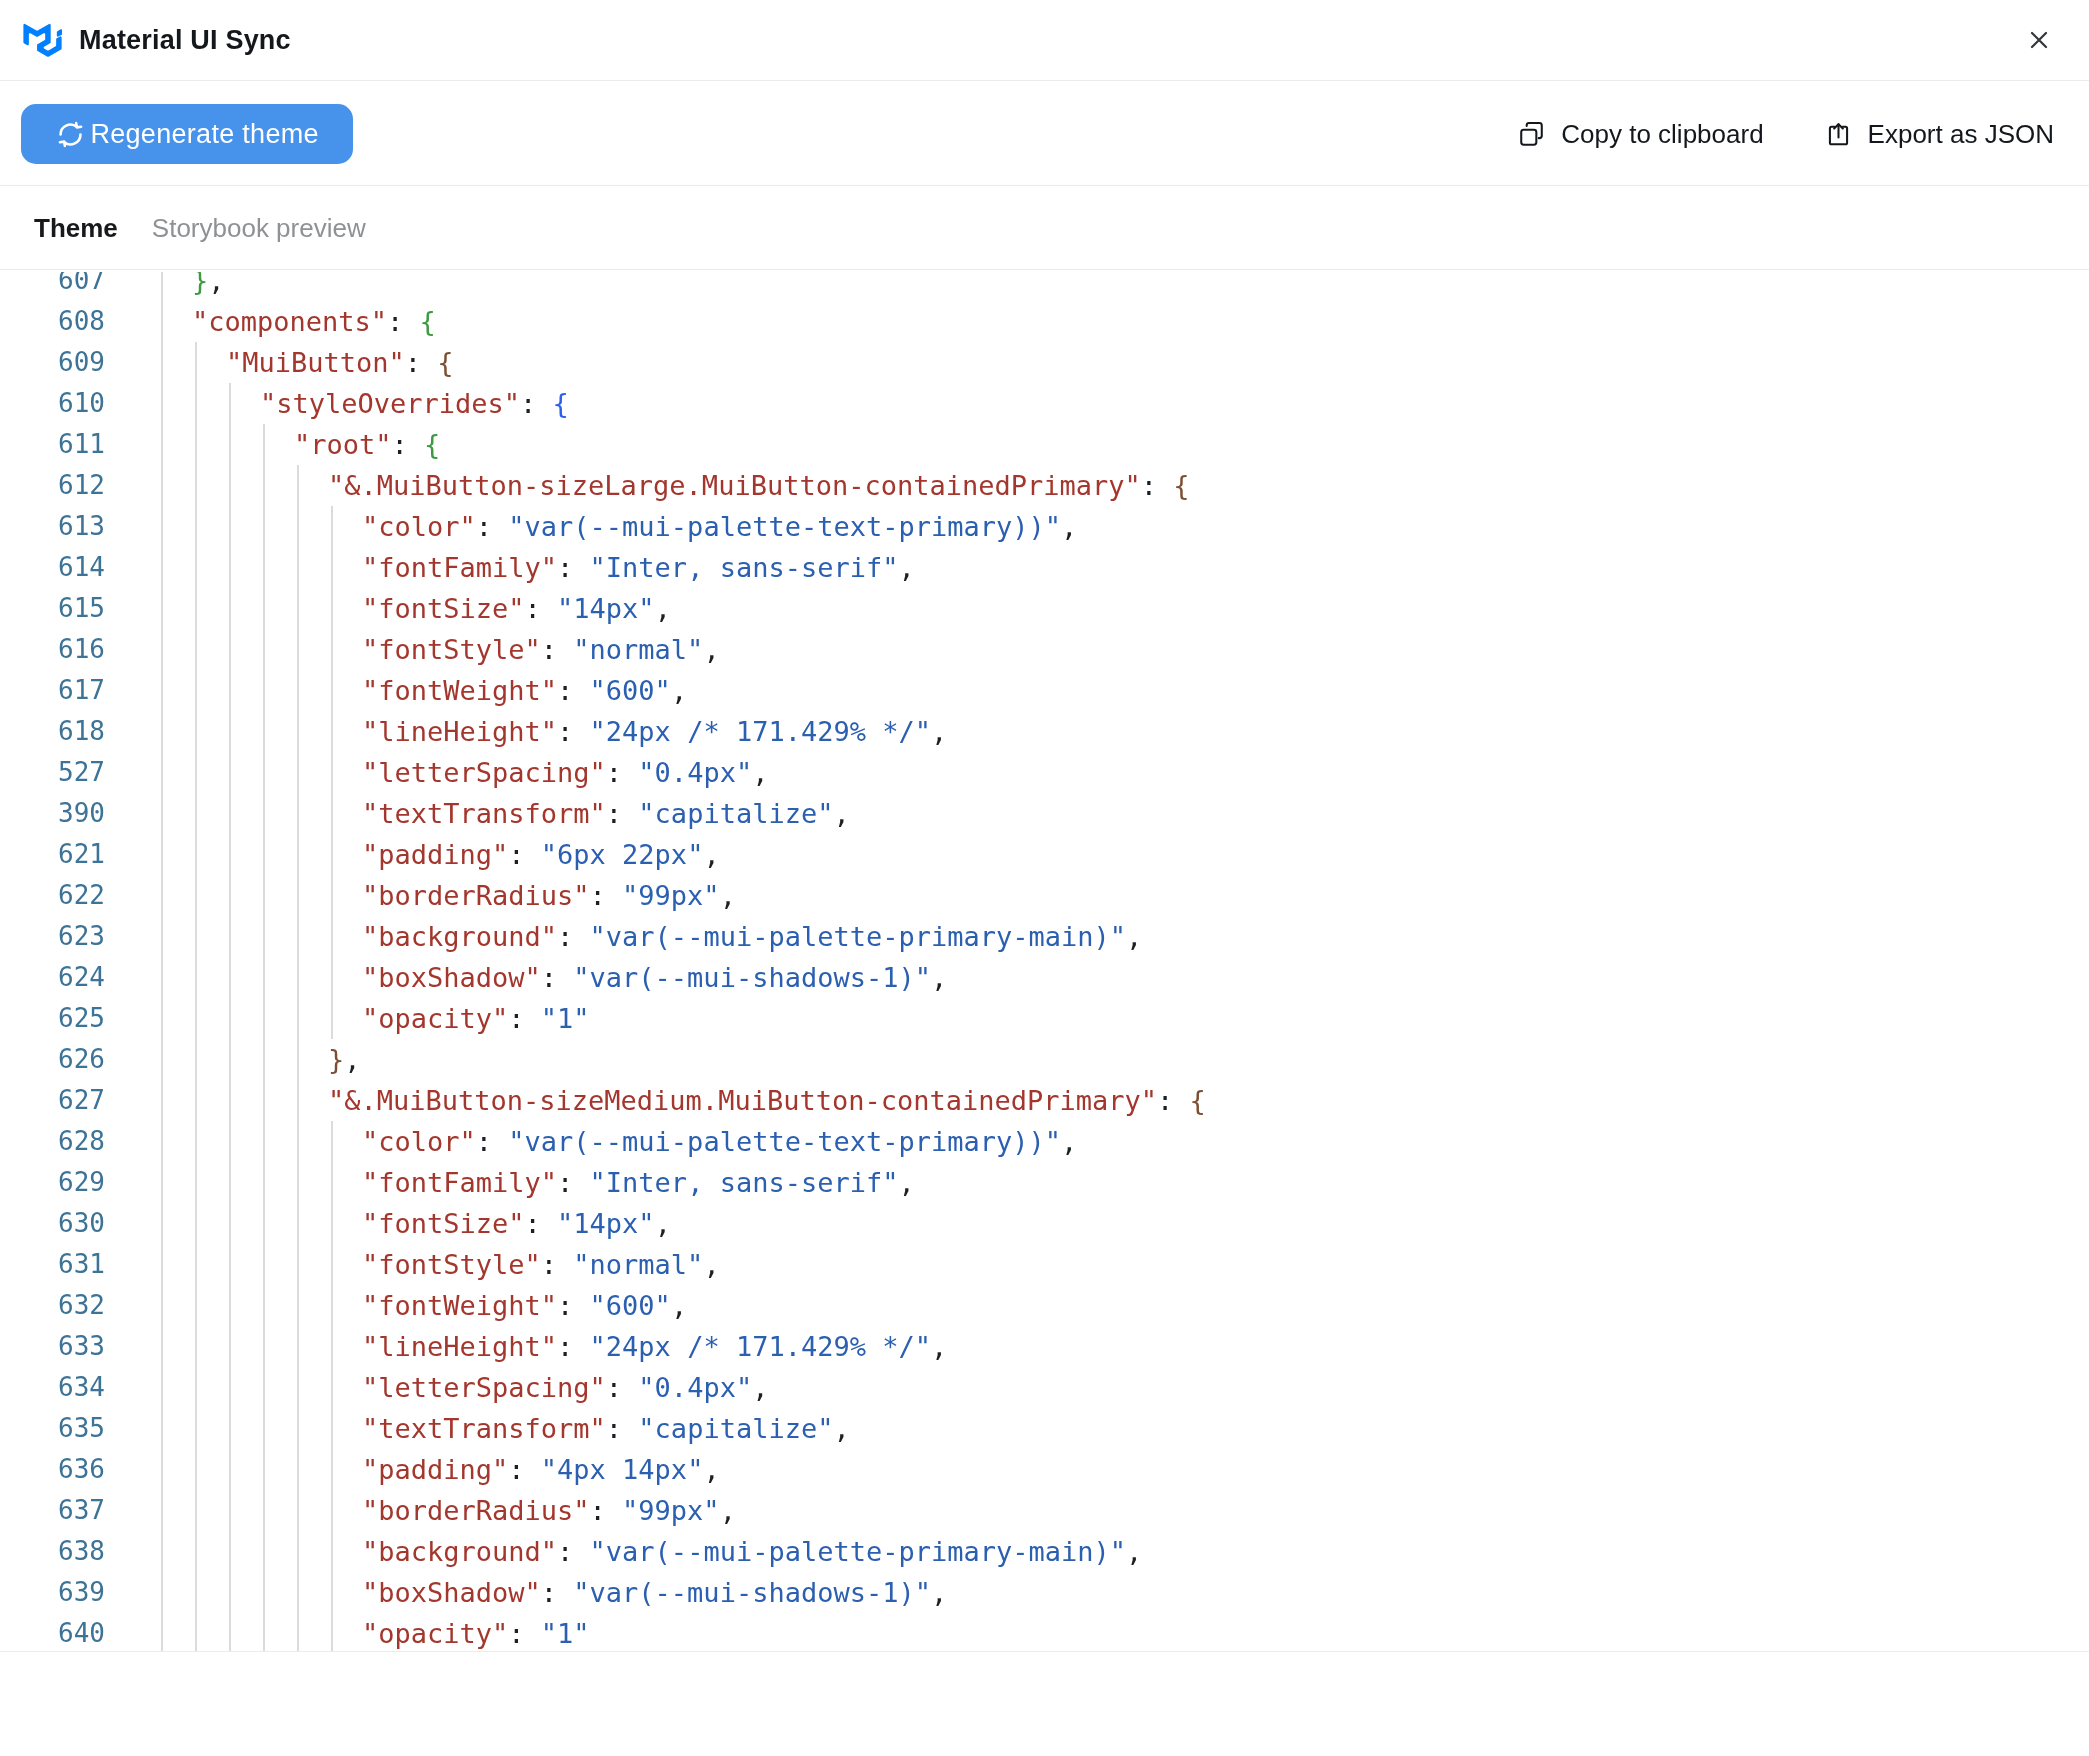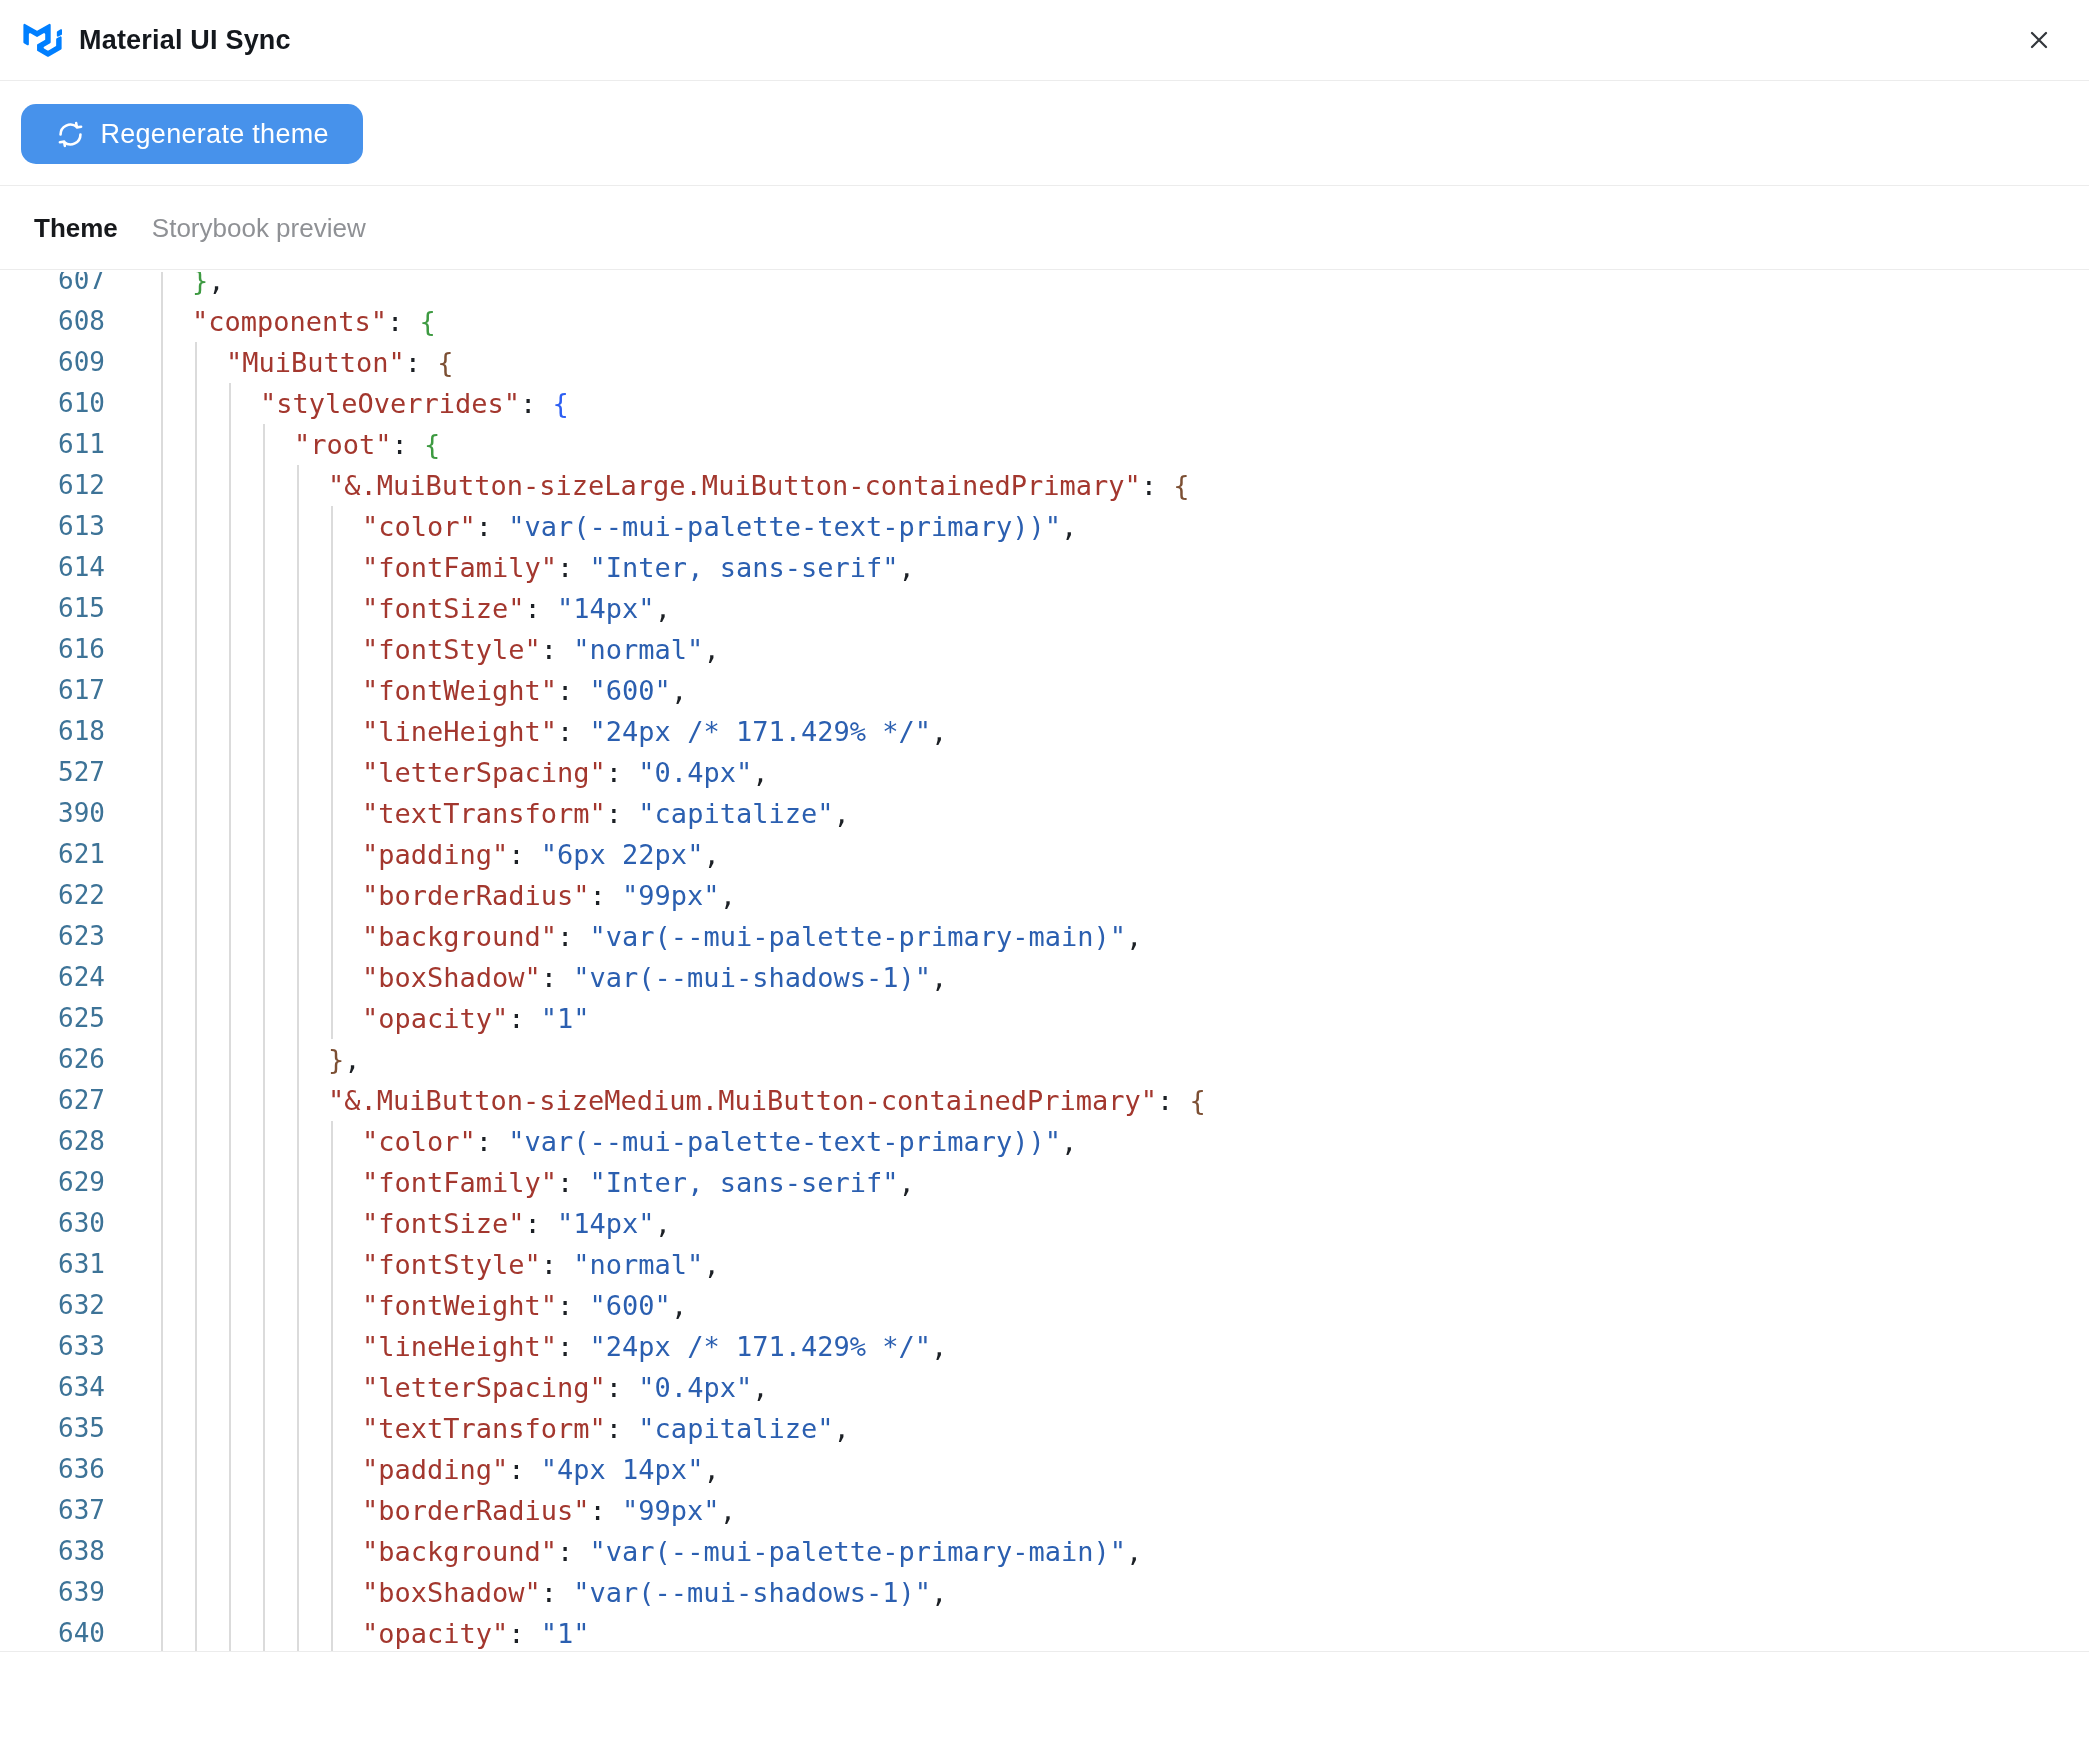--- a/index.html
+++ b/index.html
@@ -28,21 +28,21 @@
           display:flex;align-items:center;padding:0 28px 0 23px;}
   .logo{width:39px;height:34px;flex:0 0 auto;display:block;}
   .app-title{margin-left:17px;font-size:27px;font-weight:700;color:var(--text-dark);letter-spacing:0.2px;}
   .close-btn{margin-left:auto;width:45px;height:45px;border:none;background:transparent;cursor:pointer;
              display:flex;align-items:center;justify-content:center;color:#33373C;}
   .close-btn svg{width:28px;height:28px;}
 
   
   .toolbar{position:absolute;top:83px;left:0;right:0;height:103px;border-bottom:1.9px solid var(--border);
            display:flex;align-items:center;padding:0 35px 0 21.4px;}
-  .regen-btn{display:flex;align-items:center;gap:14px;height:60px;padding:0 34px;border:none;cursor:pointer;
+  .regen-btn{display:flex;align-items:center;gap:4px;height:60px;padding:0 34px;border:none;cursor:pointer;
              background:var(--accent);color:#fff;border-radius:15px;font-family:inherit;}
   .regen-btn svg{width:31px;height:31px;}
   .regen-btn span{font-size:27px;font-weight:500;letter-spacing:0.3px;}
   .toolbar-right{margin-left:auto;display:flex;align-items:center;gap:60px;}
   .ghost-btn{display:flex;align-items:center;gap:15px;border:none;background:transparent;cursor:pointer;
              color:var(--text-dark);font-family:inherit;}
   .ghost-btn svg{width:29px;height:29px;}
   .ghost-btn span{font-size:26px;font-weight:400;}
 
   
@@ -99,20 +99,37 @@
   <div class="toolbar">
     <button class="regen-btn">
       <svg viewBox="0 0 24 24" fill="none" stroke="#fff" stroke-width="2" stroke-linecap="round" stroke-linejoin="round">
         <path d="M19.7 12a7.7 7.7 0 0 1-12.5 6"></path>
         <path d="M4.3 12a7.7 7.7 0 0 1 12.5-6"></path>
         <path d="M16.4 3.2l.5 3.3 3.3-.5"></path>
         <path d="M7.6 20.8l-.5-3.3-3.3.5"></path>
       </svg>
       <span>Regenerate theme</span>
     </button>
+    <div class="toolbar-right">
+      <button class="ghost-btn">
+        <svg viewBox="0 0 24 24" class="icon-stroke">
+          <rect x="3.5" y="8" width="12.5" height="12.5" rx="2"></rect>
+          <path d="M8 5V4.5a2 2 0 0 1 2-2h8.5a2 2 0 0 1 2 2V13a2 2 0 0 1-2 2H18"></path>
+        </svg>
+        <span>Copy to clipboard</span>
+      </button>
+      <button class="ghost-btn">
+        <svg viewBox="0 0 24 24" class="icon-stroke">
+          <path d="M12 14.5V3.6"></path>
+          <path d="M8.4 7.1L12 3.5l3.6 3.6"></path>
+          <path d="M8.6 5.6H6.2A1.3 1.3 0 0 0 4.9 6.9v11.9a1.3 1.3 0 0 0 1.3 1.3h11.6a1.3 1.3 0 0 0 1.3-1.3V6.9a1.3 1.3 0 0 0-1.3-1.3h-2.4"></path>
+        </svg>
+        <span>Export as JSON</span>
+      </button>
+    </div>
   </div>
 
   <div class="tabs">
     <div class="tab active">Theme</div>
     <div class="tab inactive">Storybook preview</div>
   </div>
 
   <div class="code">
     <div class="lines" id="lines">
         <div class="line">

